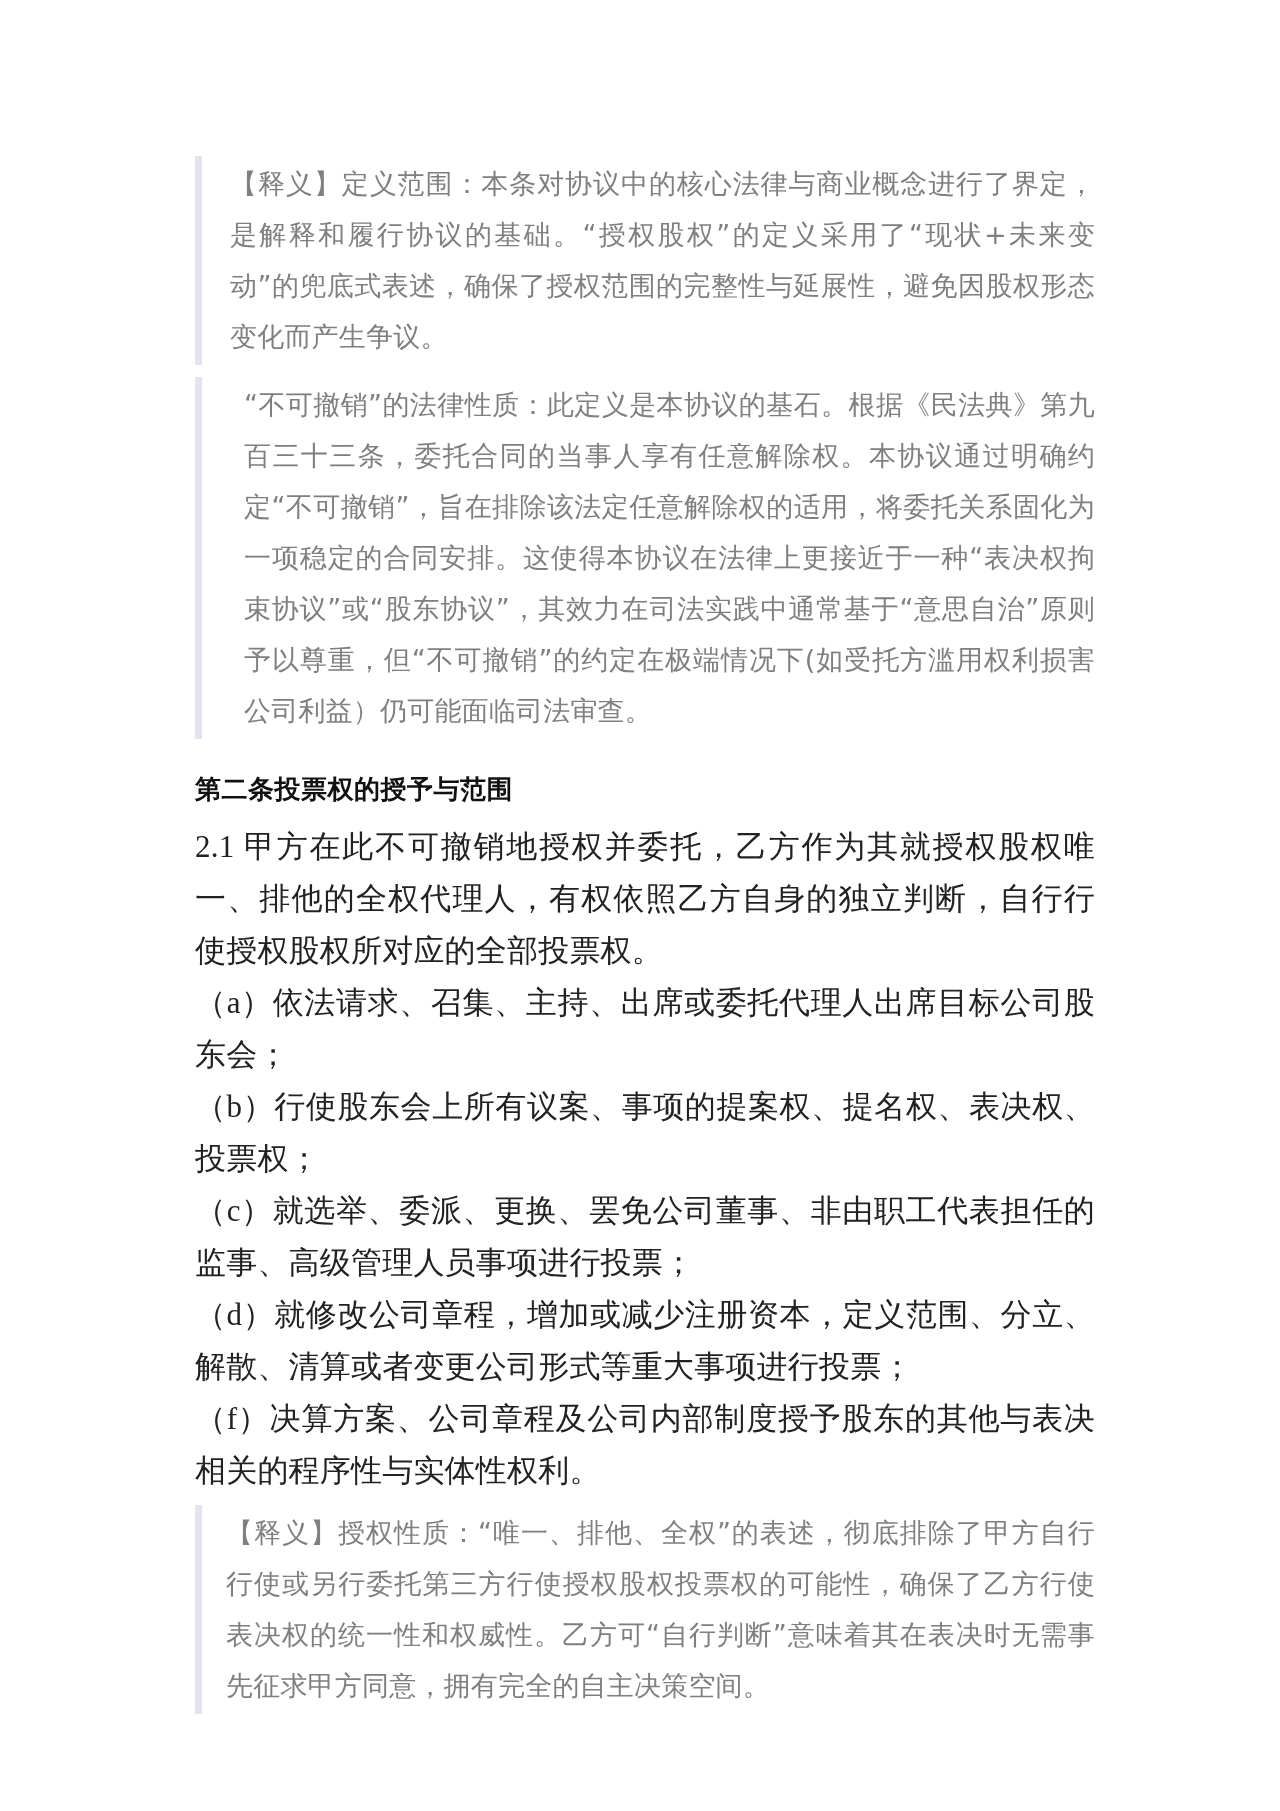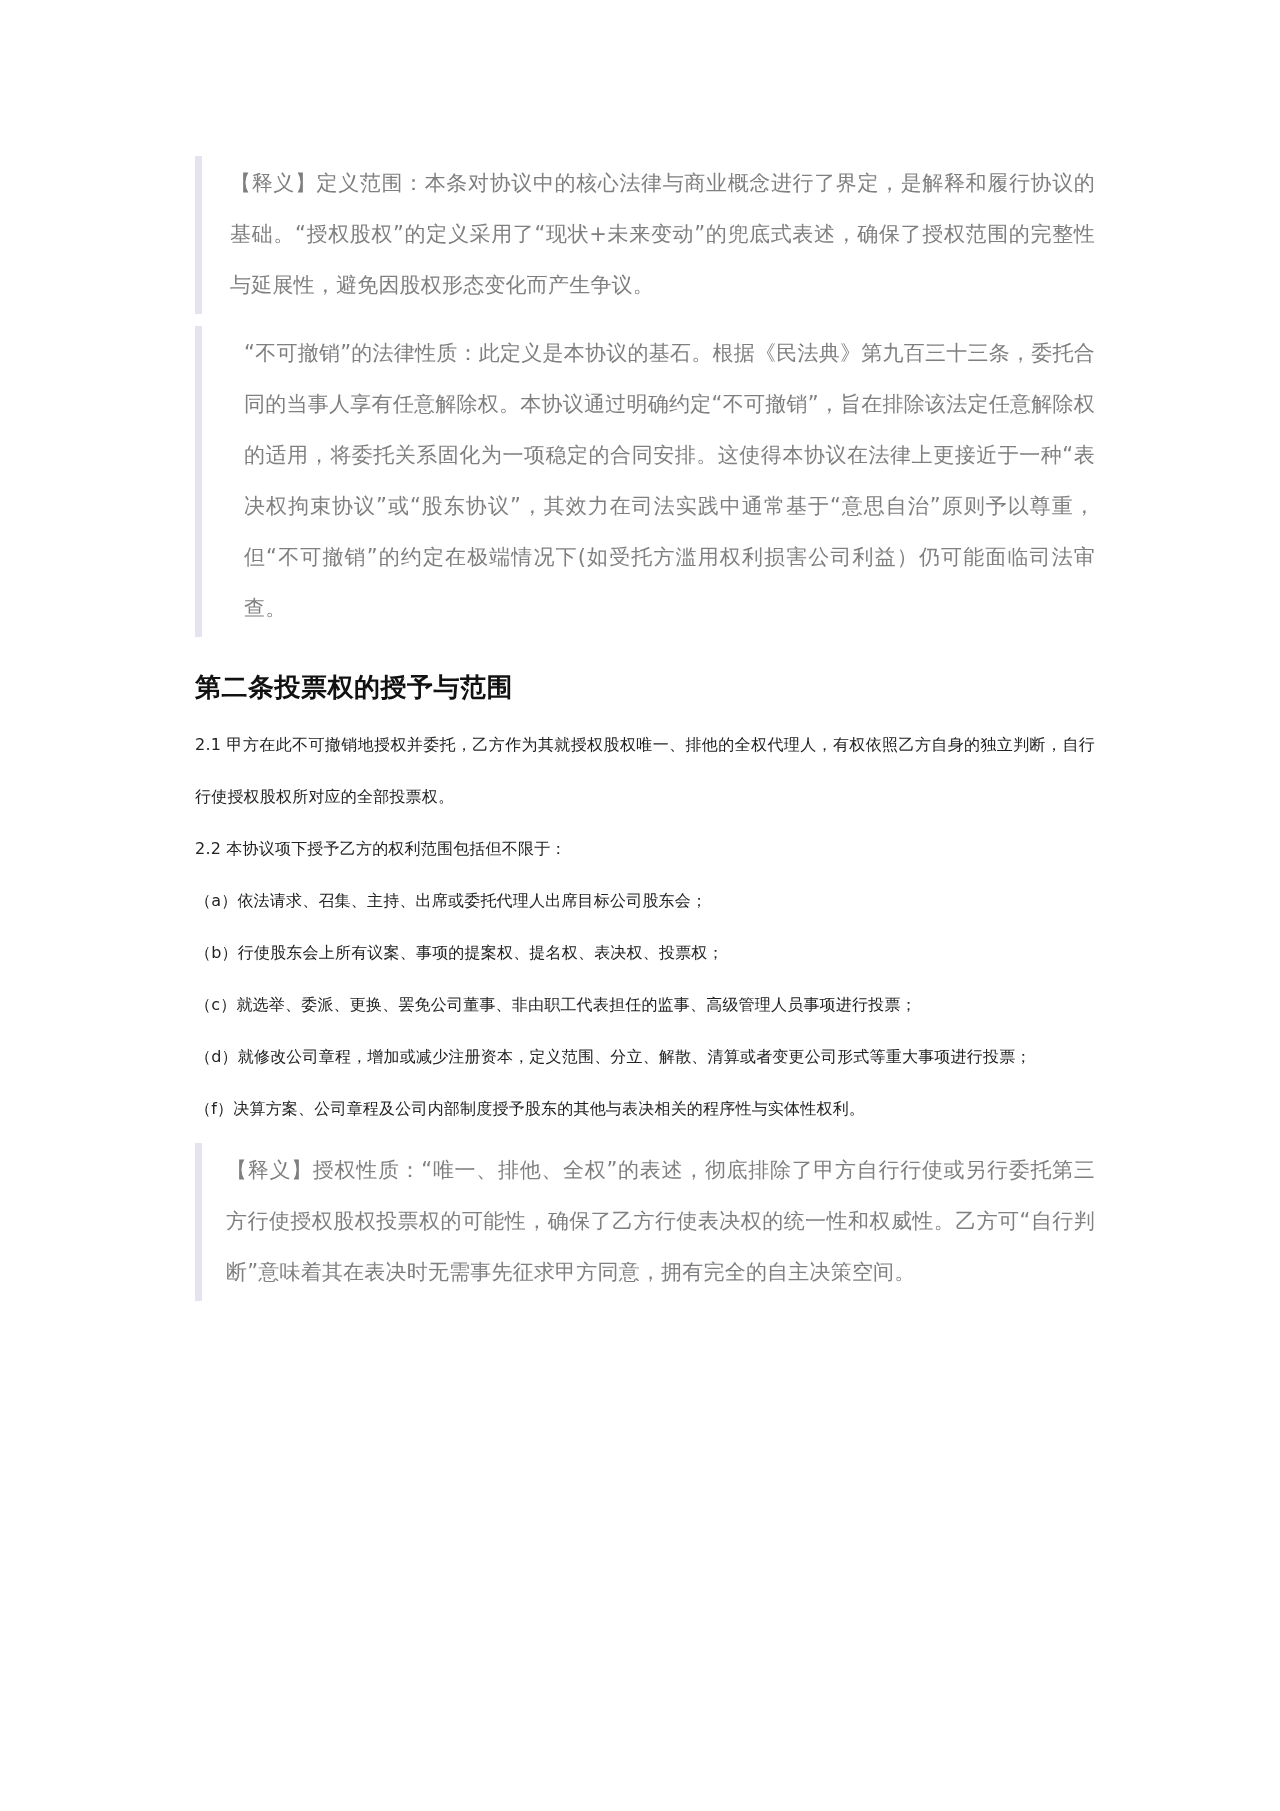--- a/index.html
+++ b/index.html
@@ -26,21 +26,21 @@
     left: 195px;
     top: 156px;
     width: 900px;
   }
   .quote {
     position: relative;
     border-left: 7px solid #e3e4ee;
     padding-left: 28px;
     padding-right: 0;
     color: #7f7f7f;
-    font-size: 21px;
+    font-size: 27px;
     line-height: 51px;
     letter-spacing: 0.2px;
     margin: 0;
   }
   .quote p {
     margin: 0;
     padding: 2px 0 3px 0;
     text-align: justify;
   }
   .quote + .quote {
@@ -50,25 +50,26 @@
   .heading {
     margin: 22px 0 4px 0;
     font-size: 26px;
     font-weight: bold;
     color: #111111;
     line-height: 56px;
     letter-spacing: 0.5px;
   }
   .body {
     color: #222222;
-    font-size: 16px;
+    font-size: 31px;
     line-height: 52px;
     letter-spacing: 0.2px;
     margin: 0;
     text-align: justify;
+    font-family: Liberation Serif, serif;
   }
   .body.item {
     padding-left: 0;
   }
   .quote.last {
     margin-top: 8px;
     padding-left: 24px;
   }
 </style>
 </head>
@@ -81,21 +82,20 @@
       <p>【释义】定义范围：本条对协议中的核心法律与商业概念进行了界定，是解释和履行协议的基础。“授权股权”的定义采用了“现状+未来变动”的兜底式表述，确保了授权范围的完整性与延展性，避免因股权形态变化而产生争议。</p>
     </blockquote>
 
     <blockquote class="quote">
       <p>“不可撤销”的法律性质：此定义是本协议的基石。根据《民法典》第九百三十三条，委托合同的当事人享有任意解除权。本协议通过明确约定“不可撤销”，旨在排除该法定任意解除权的适用，将委托关系固化为一项稳定的合同安排。这使得本协议在法律上更接近于一种“表决权拘束协议”或“股东协议”，其效力在司法实践中通常基于“意思自治”原则予以尊重，但“不可撤销”的约定在极端情况下(如受托方滥用权利损害公司利益）仍可能面临司法审查。</p>
     </blockquote>
 
     <h2 class="heading">第二条投票权的授予与范围</h2>
 
     <p class="body">2.1  甲方在此不可撤销地授权并委托，乙方作为其就授权股权唯一、排他的全权代理人，有权依照乙方自身的独立判断，自行行使授权股权所对应的全部投票权。</p>
-    <p class="body">2.2  本协议项下授予乙方的权利范围包括但不限于：</p>
 
     <p class="body item">（a）依法请求、召集、主持、出席或委托代理人出席目标公司股东会；</p>
     <p class="body item">（b）行使股东会上所有议案、事项的提案权、提名权、表决权、投票权；</p>
     <p class="body item">（c）就选举、委派、更换、罢免公司董事、非由职工代表担任的监事、高级管理人员事项进行投票；</p>
     <p class="body item">（d）就修改公司章程，增加或减少注册资本，定义范围、分立、解散、清算或者变更公司形式等重大事项进行投票；</p>
     <p class="body item">（f）决算方案、公司章程及公司内部制度授予股东的其他与表决相关的程序性与实体性权利。</p>
 
     <blockquote class="quote last">
       <p>【释义】授权性质：“唯一、排他、全权”的表述，彻底排除了甲方自行行使或另行委托第三方行使授权股权投票权的可能性，确保了乙方行使表决权的统一性和权威性。乙方可“自行判断”意味着其在表决时无需事先征求甲方同意，拥有完全的自主决策空间。</p>
     </blockquote>

